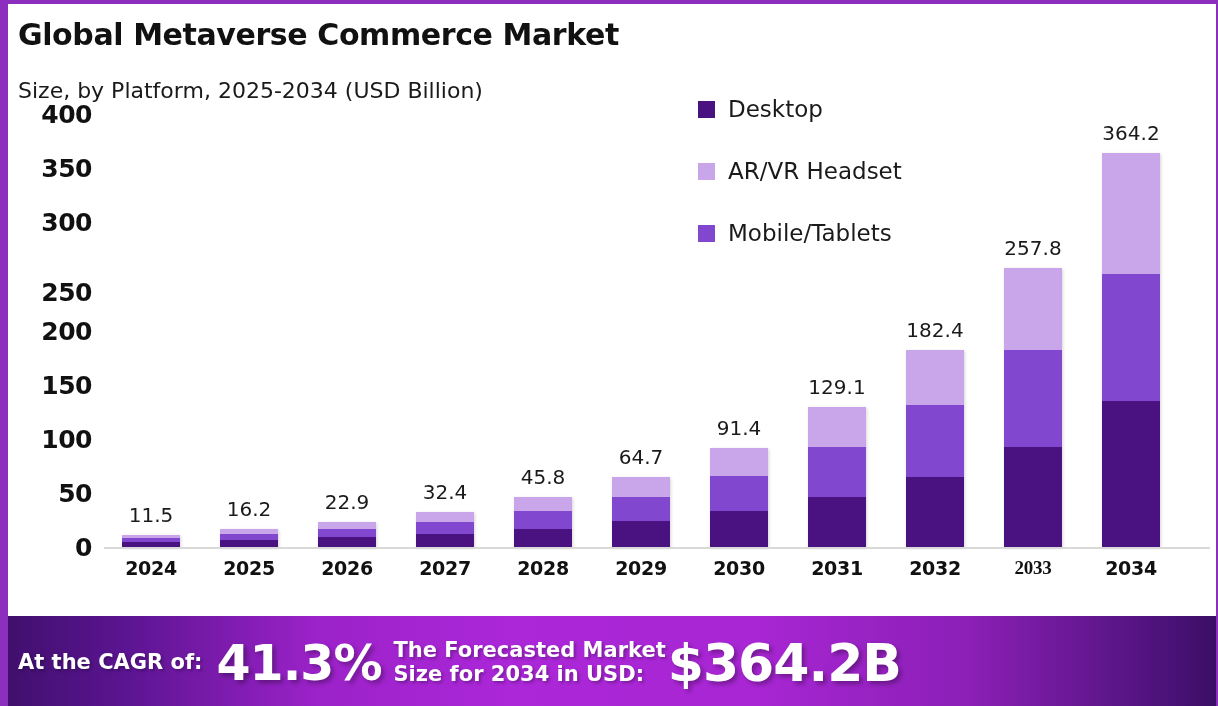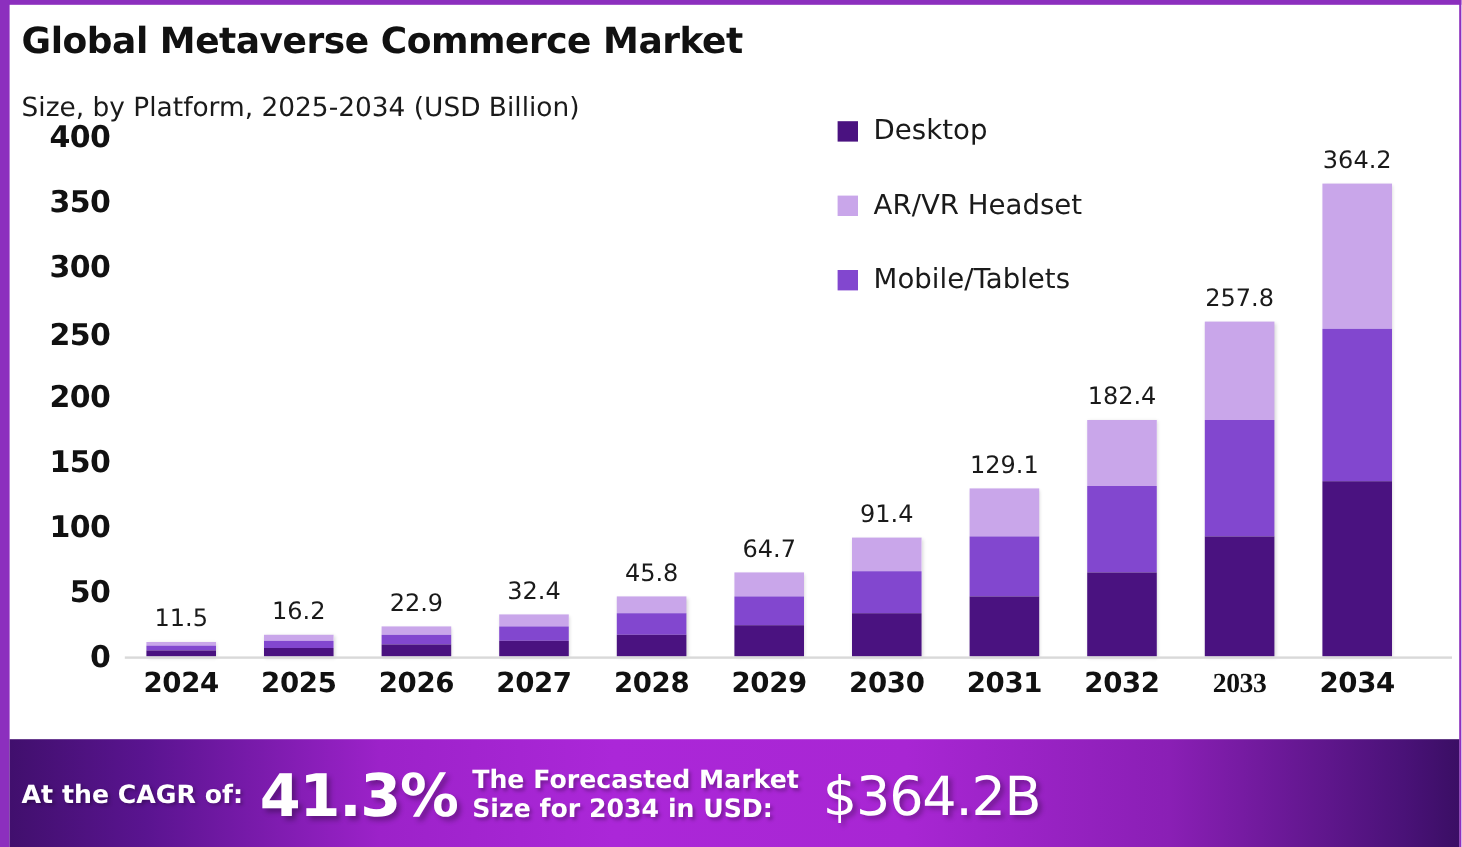--- a/index.html
+++ b/index.html
@@ -142,21 +142,21 @@
     position: absolute;
     left: 96px;
     top: 443px;
     width: 1106px;
     height: 40px;
   }
   .x-tick {
     position: absolute;
     width: 98px;
     text-align: center;
-    font-size: 23px;
+    font-size: 19px;
     font-weight: 800;
     color: #111111;
     letter-spacing: -0.3px;
   }
 
   
   #banner {
     position: absolute;
     left: -8px;
     top: 612px;
@@ -194,23 +194,23 @@
     color: #ffffff;
     text-shadow: 3px 3px 4px rgba(0,0,0,0.3);
     letter-spacing: -1px;
     white-space: nowrap;
   }
   #forecast-caption {
     margin-left: 12px;
     font-size: 21px;
   }
   #forecast-value {
-    margin-left: 20px;
-    font-size: 45px;
-    font-weight: 400;
+    margin-left: 2px;
+    font-size: 52px;
+    font-weight: 700;
     color: #ffffff;
     text-shadow: 3px 3px 4px rgba(0,0,0,0.3);
     letter-spacing: -1px;
     white-space: nowrap;
   }
 
   #brand-logo {
     margin-left: auto;
     margin-right: 16px;
     display: flex;
@@ -255,21 +255,21 @@
       <span class="legend-swatch" style="background: rgb(130, 71, 207);"></span>
       <span class="legend-label">Mobile/Tablets</span>
     </div>
   </div>
 
   <div id="plot">
     <div id="y-axis">
         <div class="y-tick" style="top: 0px;">400</div>
         <div class="y-tick" style="top: 54.125px;">350</div>
         <div class="y-tick" style="top: 108.25px;">300</div>
-        <div class="y-tick" style="top: 165px; padding-left: 26px;">250</div>
+        <div class="y-tick" style="top: 178px; padding-left: 26px;">250</div>
         <div class="y-tick" style="top: 216.5px;">200</div>
         <div class="y-tick" style="top: 270.625px;">150</div>
         <div class="y-tick" style="top: 324.75px;">100</div>
         <div class="y-tick" style="top: 378.875px;">50</div>
         <div class="y-tick" style="top: 433px;">0</div>
       </div>
     <div id="plot-area">
         <div class="bar-group" style="left: 18px;">
           <div class="bar-stack">
             <span class="seg" style="height: 3.13925px; background: rgb(201, 166, 234);"></span>

